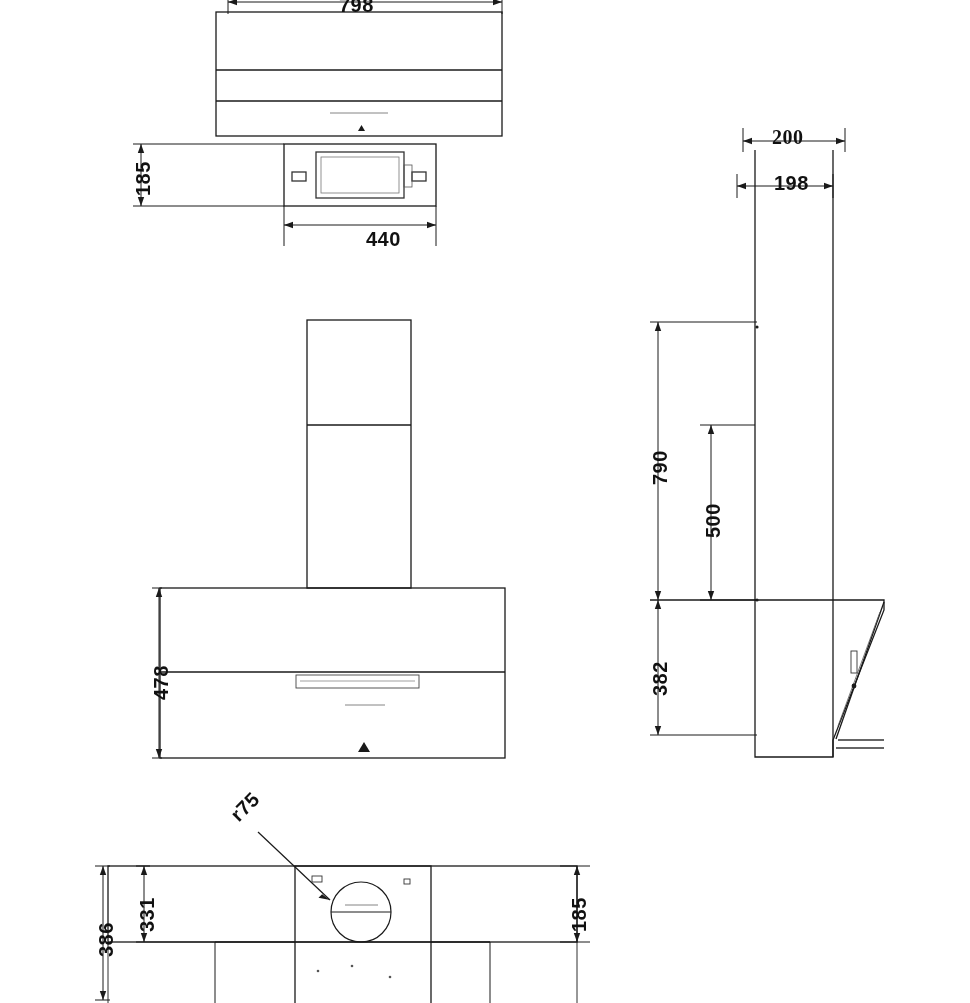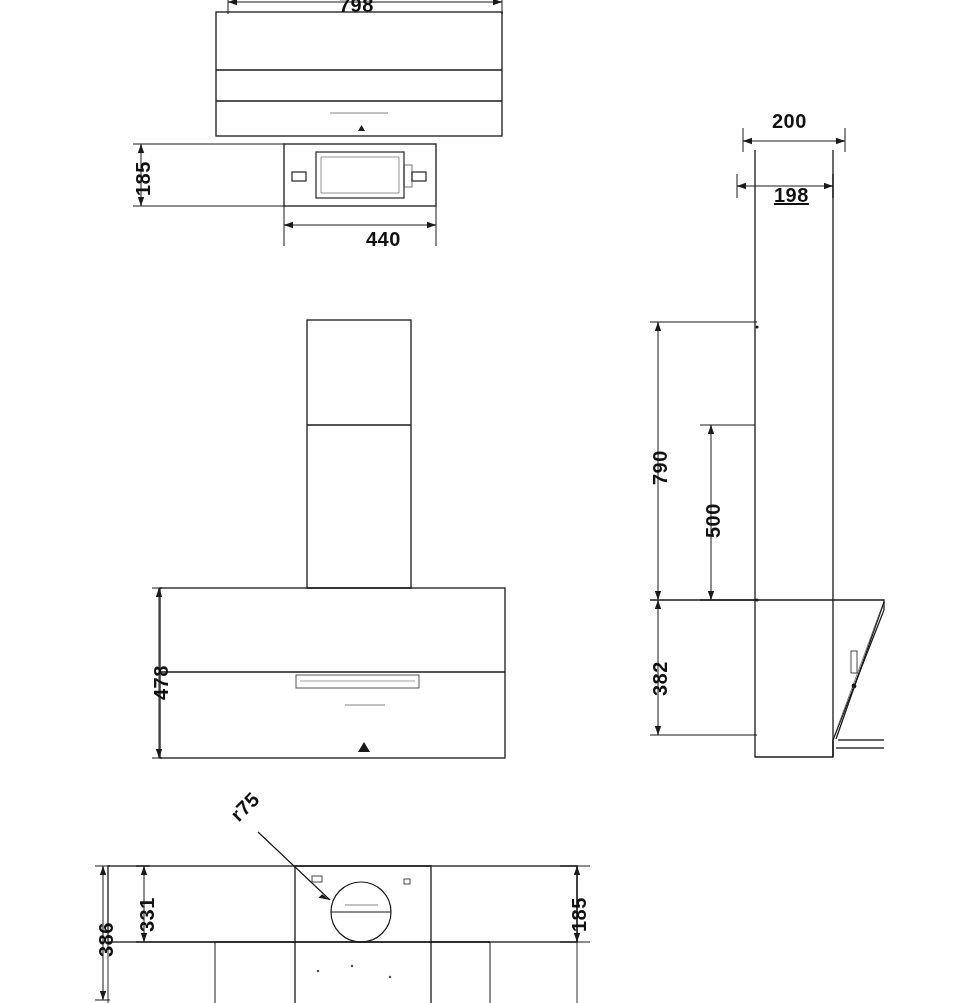--- a/index.html
+++ b/index.html
@@ -194,23 +194,23 @@
   </svg>
 
   <div class="dim-label" style="left:339px;top:-6px;">798</div>
 
   <div class="dim-label vert" style="left:132px;top:196px;transform:rotate(-90deg);">185</div>
 
   <div class="dim-label" style="left:338px;top:228px;margin-left:28px;">440</div>
 
   <div class="dim-label vert" style="left:150px;top:700px;transform:rotate(-90deg);">478</div>
 
-  <div class="dim-label" style="left:772px;top:110px;">200</div>
-
-  <div class="dim-label" style="left:774px;top:184px;text-decoration:underline;">198</div>
+  <div class="dim-label" style="left:772px;top:126px;font-family:Liberation Serif, serif;">200</div>
+
+  <div class="dim-label" style="left:774px;top:172px;">198</div>
 
   <div class="dim-label vert" style="left:649px;top:485px;transform:rotate(-90deg);">790</div>
 
   <div class="dim-label vert" style="left:702px;top:538px;transform:rotate(-90deg);">500</div>
 
   <div class="dim-label vert" style="left:649px;top:696px;transform:rotate(-90deg);">382</div>
 
   <div class="dim-label" style="left:226px;top:810px;transform:rotate(-45deg);transform-origin:left top;">r75</div>
 
   <div class="dim-label vert" style="left:95px;top:957px;transform:rotate(-90deg);">386</div>

